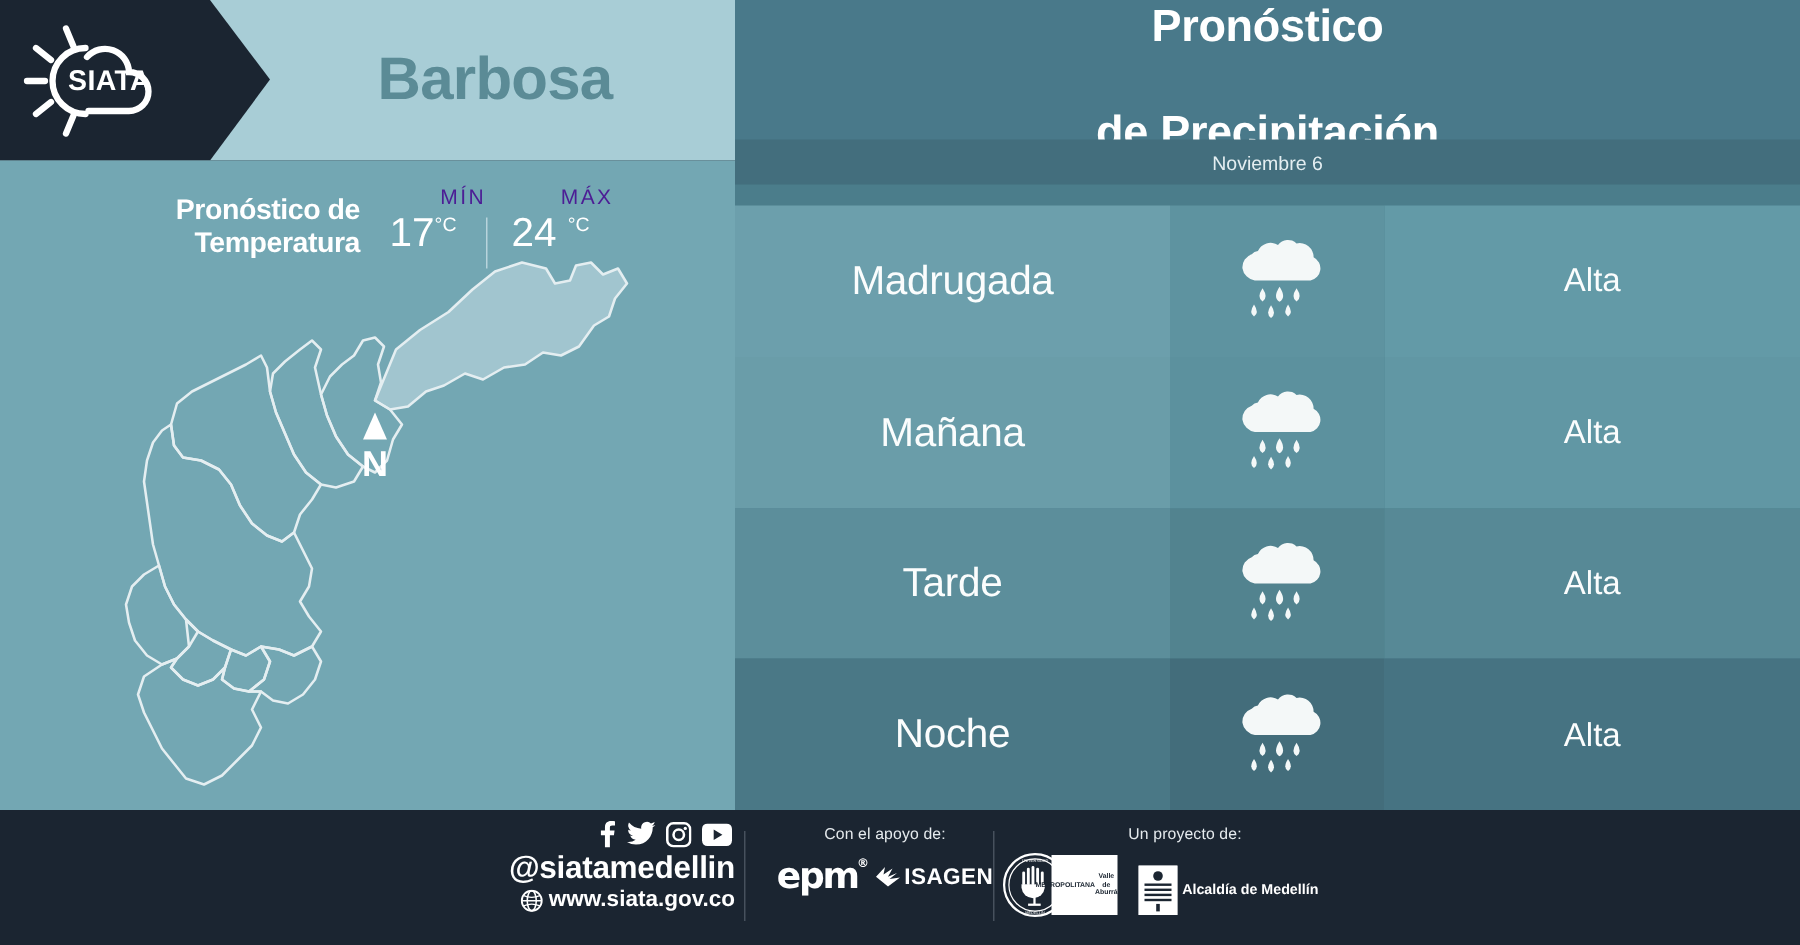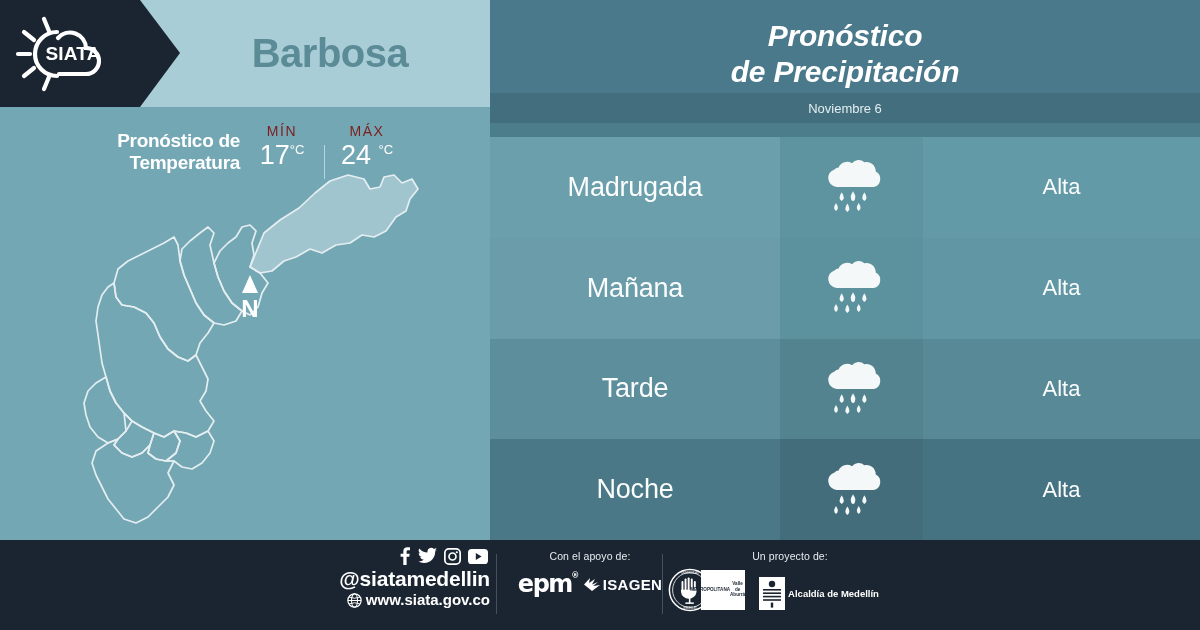--- a/index.html
+++ b/index.html
@@ -42,38 +42,39 @@
   }
   #temp-title {
     width:200px; font-size:19px; font-weight:bold; color:#ffffff;
     line-height:1.18; text-align:right; padding-top:7px;
     letter-spacing:-0.3px;
   }
   .temp-cell {
     width:84px; text-align:center; color:#ffffff;
   }
   .temp-cell .tlabel {
-    font-size:14px; letter-spacing:1.6px; color:#7f1d1d; display:block;
+    font-size:14px; letter-spacing:1.6px; color:#4c1d95; display:block;
     padding-bottom:2px;
+    text-align:right;
   }
   .temp-cell .tval { font-size:27px; display:block; line-height:1.05; }
   .temp-cell .tval sup { font-size:13px; vertical-align:super; }
   #temp-div {
     width:1px; height:34px; background:#cfe3e9; margin-top:22px;
     opacity:.75;
   }
   #map-svg { position:absolute; left:18px; top:58px; width:452px; height:370px; }
 
   
   #right-col { position:absolute; left:490px; top:0; width:710px; height:540px;
                background:#4b7d8b; }
   #fc-header {
     position:absolute; left:0; top:0; width:710px; height:107px;
     background:#49798a;
-    display:flex; flex-direction:column; align-items:center; justify-content:center;font-style:italic;
+    display:flex; flex-direction:column; align-items:center; justify-content:space-between;
   }
   #fc-header .l1,#fc-header .l2 {
     font-size:30px; font-weight:bold; color:#ffffff; line-height:1.2;
     letter-spacing:-0.2px;
   }
   #fc-date-bar {
     position:absolute; left:0; top:93px; width:710px; height:30px;
     background:#436e7d;
     display:flex; align-items:center; justify-content:center;
   }

